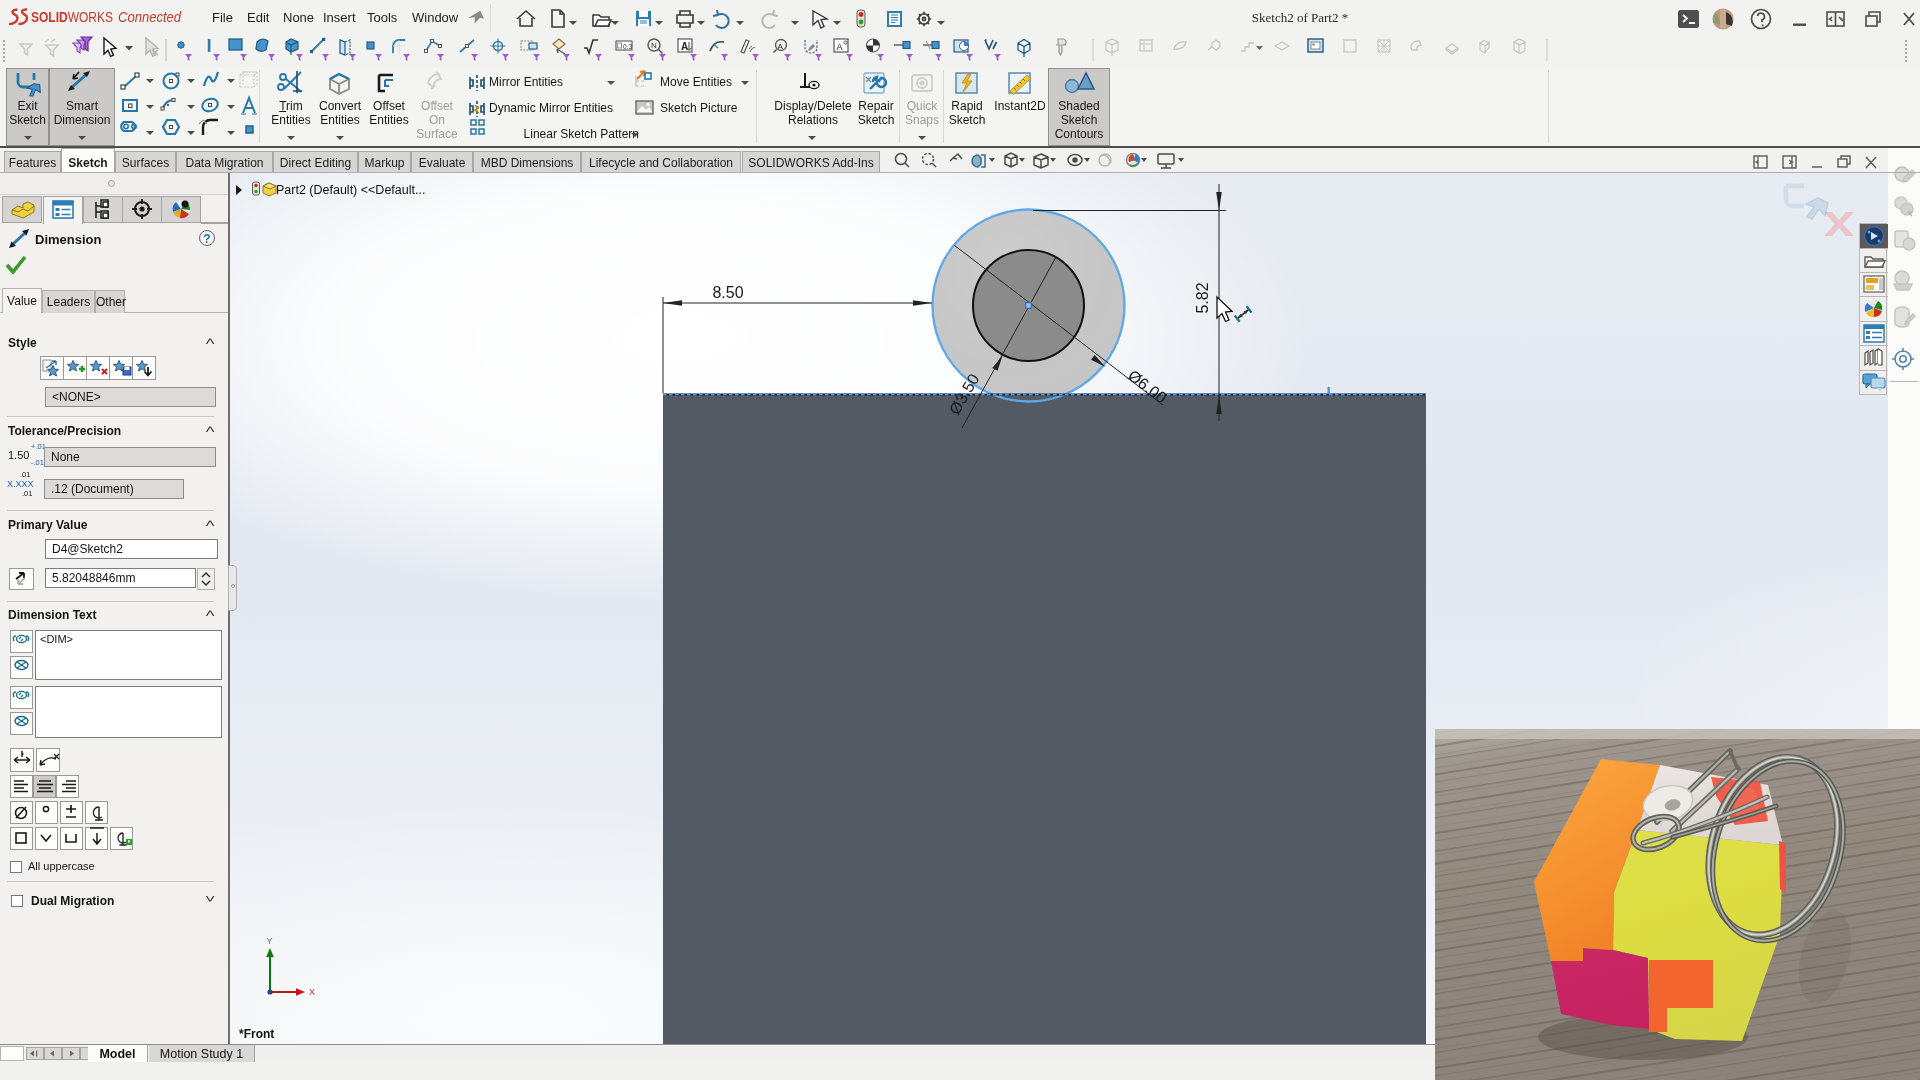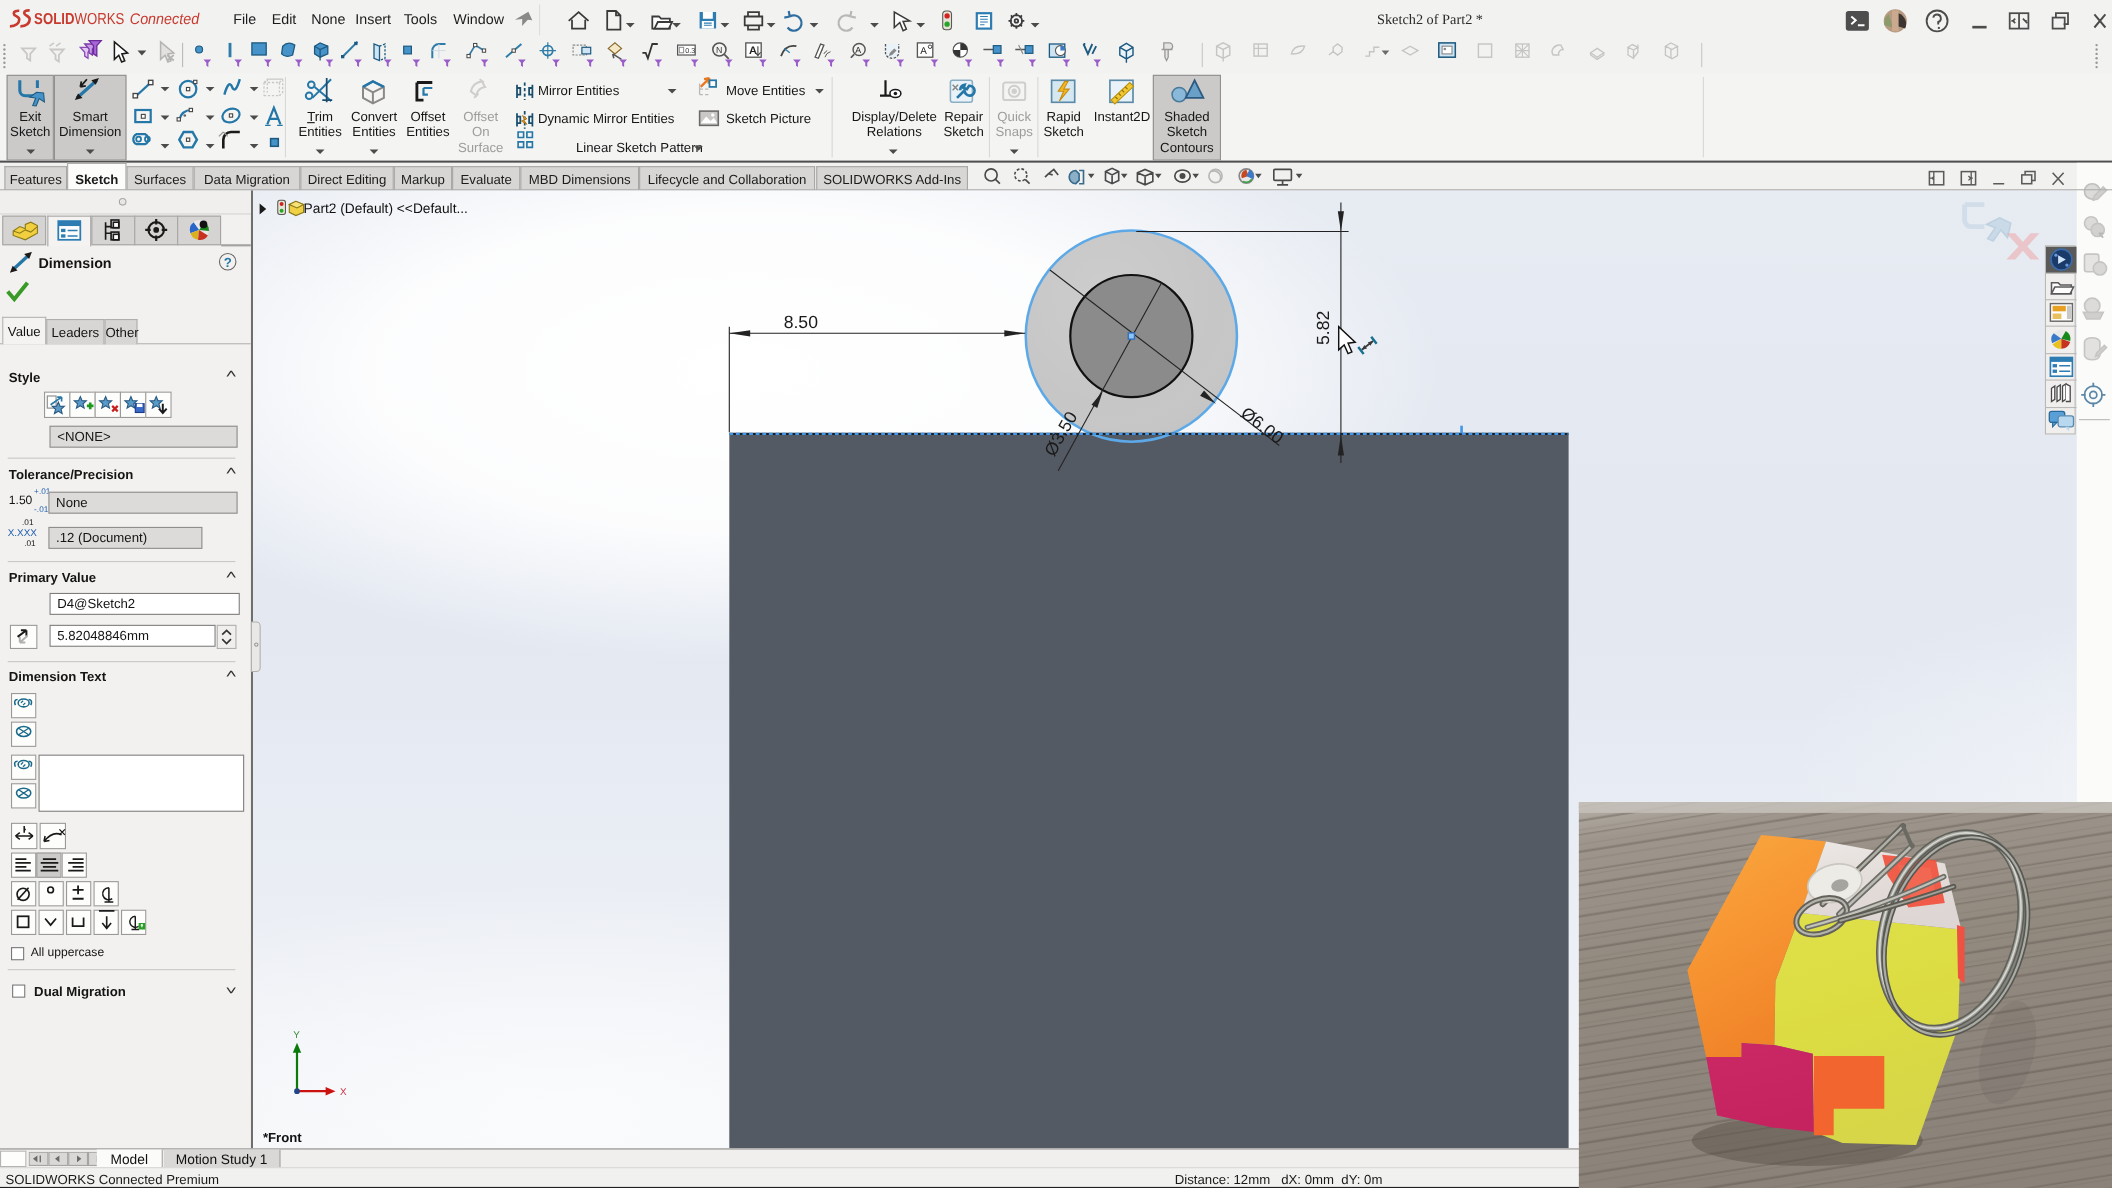--- a/index.html
+++ b/index.html
@@ -884,20 +884,21 @@
     <div class="abs" style="left:197px;top:395px;width:18px;height:22px;background:#f0efee;border:1px solid #b0afae"></div>
     <svg class="abs" style="left:200px;top:398px" width="12" height="16" viewBox="0 0 12 16">
       <path d="M2 6 L6 2 L10 6 M2 10 L6 14 L10 10" fill="none" stroke="#333" stroke-width="1.5"></path>
     </svg>
     <div class="hdiv" style="top:428px"></div>
 
     <div class="sect-h" style="left:8px;top:435px">Dimension Text</div>
     <div class="chev" style="left:207px;top:434px">˄</div>
     <div class="sbtn" style="left:10px;top:457px;width:23px;height:23px"></div>
     <div class="sbtn" style="left:10px;top:483px;width:23px;height:23px"></div>
+    <div class="abs" style="left:35px;top:457px;width:187px;height:50px;background:#fff;border:1px solid #7e7d7c;font-size:11px;color:#141414;padding:2px 0 0 4px">&lt;DIM&gt;</div>
     <div class="sbtn" style="left:10px;top:513px;width:23px;height:23px"></div>
     <div class="sbtn" style="left:10px;top:539px;width:23px;height:23px"></div>
     <div class="abs" style="left:35px;top:513px;width:187px;height:52px;background:#fff;border:1px solid #7e7d7c"></div>
     <svg class="abs" style="left:10px;top:457px" width="24" height="106" viewBox="0 0 24 106">
       <g fill="none" stroke="#1a6a8a" stroke-width="1.4">
         <path d="M4 11 q-2 -5 2 -5 m12 5 q2 -5 -2 -5"></path>
         <ellipse cx="11.5" cy="9" rx="5" ry="3.6"></ellipse>
         <path d="M9 9 l2 -2 m0 4 l2 -2" stroke-width="1.1"></path>
         <ellipse cx="11.5" cy="35" rx="6.5" ry="4.5"></ellipse>
         <path d="M7 32 l9 6 m0 -6 l-9 6" stroke-width="1.2"></path>
@@ -995,28 +996,23 @@
           <rect x="36.5" y="0.5" width="17" height="12"></rect>
           <rect x="54.5" y="0.5" width="17" height="12"></rect>
       </g>
       <g fill="#6a6968">
         <path d="M8 3.5 l-4 3 4 3 Z M10 3.5 v6 h1.2 v-6 Z"></path>
         <path d="M28 3.5 l-4 3 4 3 Z"></path>
         <path d="M44 3.5 l4 3 -4 3 Z"></path>
         <path d="M62 3.5 l4 3 -4 3 Z M67 3.5 v6 h1.2 v-6 Z"></path>
       </g>
     </svg>
-    <div class="abs" style="left:88px;top:0;width:60px;height:17px;background:#fbfbfa;border-right:1px solid #a5a4a3;font-size:12.5px;font-weight:normal;color:#111;text-align:center;padding-top:2px">Model</div>
+    <div class="abs" style="left:88px;top:0;width:60px;height:17px;background:#fbfbfa;border-right:1px solid #a5a4a3;font-size:12.5px;font-weight:bold;color:#111;text-align:center;padding-top:2px">Model</div>
     <div class="abs" style="left:149px;top:0;width:106px;height:17px;background:#d9d8d7;border-right:1px solid #a5a4a3;font-size:12.5px;color:#111;text-align:center;padding-top:2px">Motion Study 1</div>
     <div class="abs" style="left:0;top:1px;width:24px;height:15px;background:#fdfdfc;border:1px solid #b5b4b3"></div>
-  </div>
-  <div id="statusbar">
-    <div class="abs" style="left:5px;top:3px">SOLIDWORKS Connected Premium</div>
-    <div class="abs" style="left:1068px;top:3px">Distance: 12mm &nbsp; dX: 0mm &nbsp;dY: 0m</div>
-    <div class="abs" style="left:0;top:17px;width:1437px;height:2px;background:#23211f"></div>
   </div>
 
   <div id="photo">
     <svg width="485" height="351" viewBox="0 0 485 351">
       <defs>
         <pattern id="grain" width="485" height="58" patternUnits="userSpaceOnUse" patternTransform="rotate(-9)">
           <rect y="4" width="485" height="1.4" fill="#5d564c" opacity="0.40"></rect>
           <rect y="8" width="485" height="0.8" fill="#6a6258" opacity="0.26"></rect>
           <rect y="16" width="485" height="2.2" fill="#574f46" opacity="0.36"></rect>
           <rect y="25" width="485" height="0.9" fill="#6a6258" opacity="0.24"></rect>

